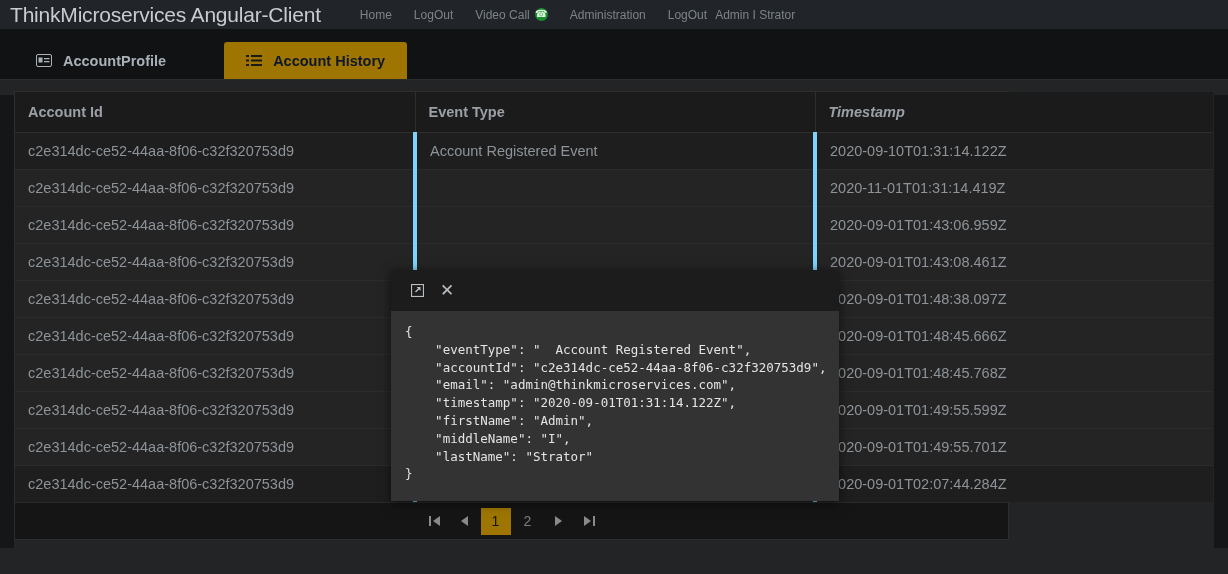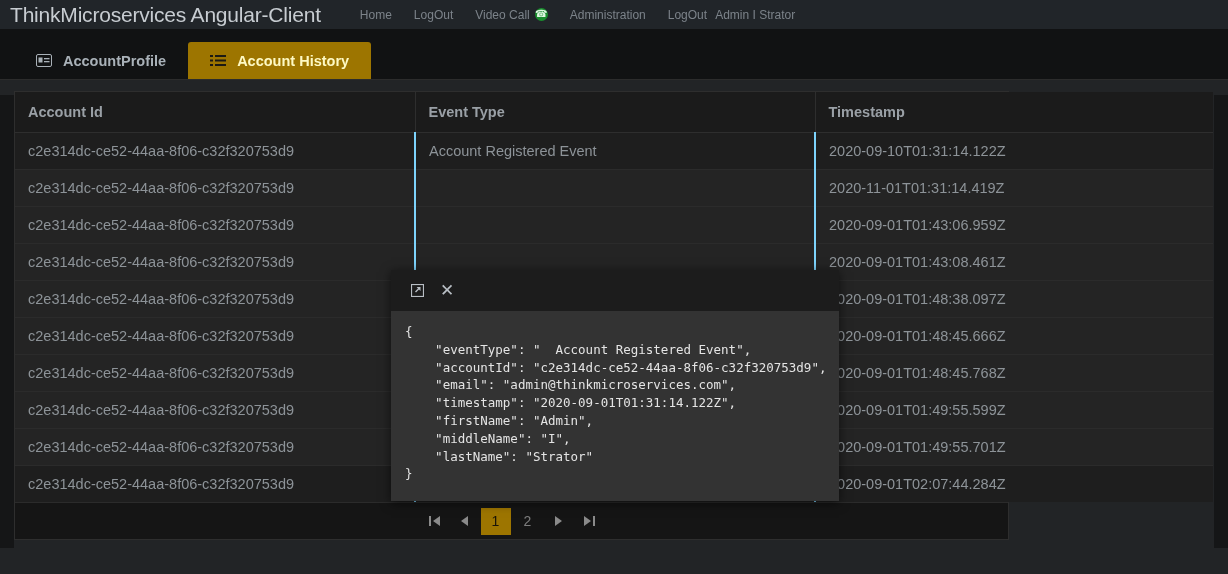--- a/index.html
+++ b/index.html
@@ -58,37 +58,38 @@
   }
 
   
   .tabbar {
     height: 51px;
     background: #111213;
     display: flex;
     align-items: flex-end;
     padding-left: 14px;
     border-bottom: 1px solid #2c2c2c;
+    gap: 36px;
   }
   .tab {
     height: 37px;
     display: flex;
     align-items: center;
     gap: 11px;
     padding: 0 22px;
     font-size: 14.5px;
     font-weight: bold;
     color: #a9b1b8;
     cursor: pointer;
     border-radius: 3px 3px 0 0;
     background: transparent;
   }
   .tab.active {
     background: #9d7500;
-    color: #fef9c3;
+    color: #0f172a;
     text-align: right;
   }
   .ico { display: inline-block; line-height: 0; }
   .ico svg { display: block; }
 
   
   .table-wrap {
     position: relative;
     margin: 11px 14px 0 14px;
     width: 995px;
@@ -103,26 +104,26 @@
   thead th {
     text-align: left;
     font-size: 14.5px;
     font-weight: bold;
     color: #9aa0a6;
     background: #1b1b1b;
     padding: 12px 13px;
     border-right: 1px solid #2e2e2e;
     border-bottom: 1px solid #2e2e2e;
   }
-  thead th:last-child { border-right: none; }
+  thead th:last-child { border-right: none; font-style: italic; }
   tbody td {
     font-size: 14.5px;
     color: #8d9398;
     padding: 10px 13px;
-    border-right: 2px solid #7dd3fc;
+    border-right: 4px solid #7dd3fc;
     border-bottom: 1px solid #2b2b2b;
     background: #242424;
     white-space: nowrap;
     overflow: hidden;
   }
   tbody td:last-child { border-right: none; }
   tbody tr:first-child td { background: #1e1e1e; }
   tbody tr:last-child td { background: #1e1e1e; border-bottom: none; }
   col.c1 { width: 400px; }
   col.c2 { width: 400px; }

